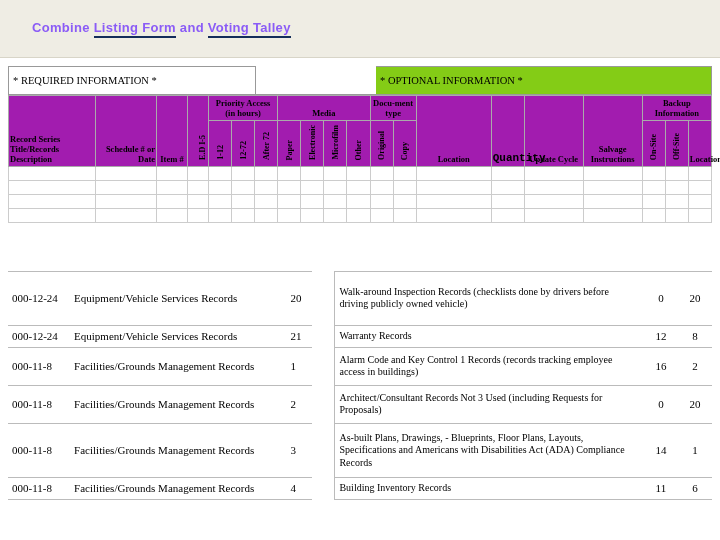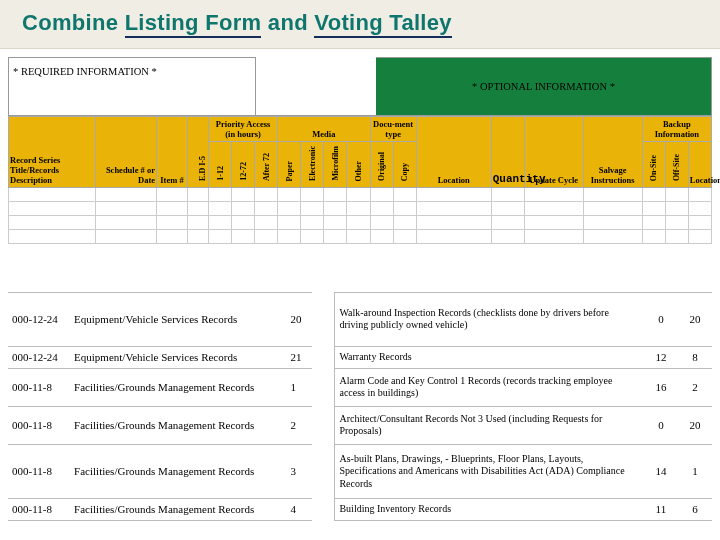--- a/index.html
+++ b/index.html
@@ -10,24 +10,24 @@
     background: #fff;
     font-family: Georgia, 'Times New Roman', serif;
     overflow: hidden;
   }
   .title-bar {
     background: #efede4;
     padding: 6px 18px 8px 18px;
     border-bottom: 1px solid #d8d5c8;
   }
   .title-bar h1 {
-    margin: 4px;
-    font-size: 22px;
+    margin: 14px;
+    font-size: 13px;
     font-weight: 600;
-    color: #0f766e;
+    color: #8b5cf6;
     font-family: 'Trebuchet MS', Tahoma, sans-serif;
     letter-spacing: 0.3px;
   }
   .title-bar .u { border-bottom: 2px solid #142d5a; padding-bottom: 1px; }
   .sheet-wrap {
     margin: 8px 8px 0 8px;
     font-family: 'Times New Roman', serif;
   }
   .banner {
     display: flex;
@@ -39,36 +39,36 @@
     border: 1px solid #999;
     padding: 8px 4px;
     text-align: left;
     background: #fff;
   }
   .banner .spacer1 { flex: 0 0 120px; border-bottom: 1px solid #999; }
   .banner .opt {
     flex: 1 1 auto;
     border: 1px solid #999;
     border-left: none;
-    padding: 23px 4px;
-    text-align: center;
-    background: #15803d;
+    padding: 8px 4px;
+    text-align: left;
+    background: #84cc16;
   }
   table.header-grid {
     width: 100%;
     border-collapse: collapse;
     font-size: 8.5px;
     table-layout: fixed;
   }
   .header-grid th {
     border: 1px solid #aaa;
     padding: 2px 1px;
     font-weight: bold;
     vertical-align: bottom;
-    background: #eab308;
+    background: #a21caf;
   }
   .header-grid td {
     border: 1px solid #ccc;
     border-top: none;
     height: 11px;
   }
   .header-grid tbody tr:first-child td { border-top: 1px solid #888; }
   .vtext {
     writing-mode: vertical-rl;
     transform: rotate(180deg);

